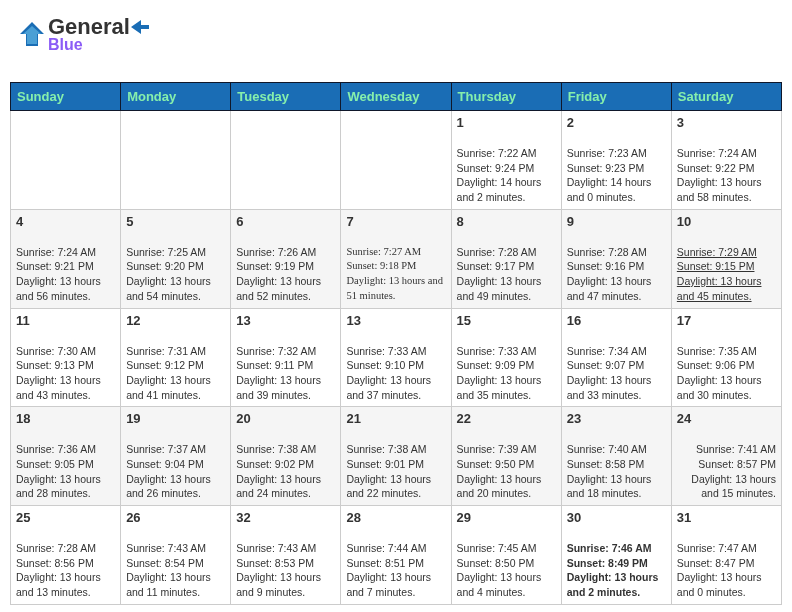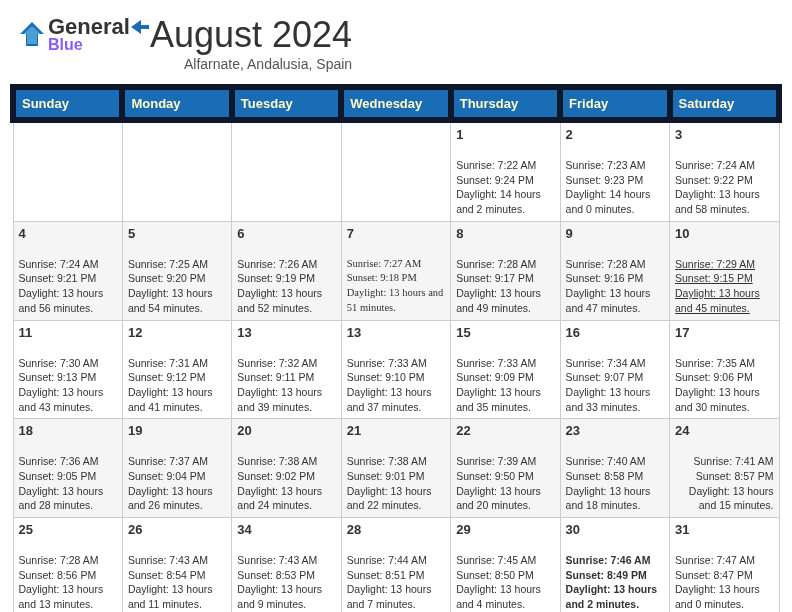--- a/index.html
+++ b/index.html
@@ -5,23 +5,23 @@
     * { box-sizing: border-box; margin: 0; padding: 0; }
     body {
       font-family: Arial, sans-serif;
       background: #fff;
       width: 792px;
       min-height: 612px;
       padding: 10px;
     }
     .header-area {
       display: flex;
-      justify-content: flex-start;
+      justify-content: space-between;
       align-items: flex-start;
-      margin-bottom: 8px;
+      margin-bottom: 24px;
       padding: 4px 8px;
     }
     .logo-area {
       display: flex;
       align-items: center;
     }
     .logo-icon {
       width: 28px;
       height: 28px;
       margin-right: 2px;
@@ -38,25 +38,25 @@
       font-size: 14px;
       color: #555;
     }
     .calendar-table {
       width: 100%;
       border-collapse: collapse;
       font-size: 11px;
     }
     .calendar-table th {
       background-color: #1a6db5;
-      color: #fef9c3;
+      color: #86efac;
       text-align: left;
       padding: 6px 6px;
       font-size: 13px;
-      border: 6px solid #0f172a;
+      border: 1px solid #0f172a;
     }
     .calendar-table td {
       border: 1px solid #ccc;
       vertical-align: top;
       padding: 4px 5px;
       width: calc(100% / 7);
       min-height: 70px;
       background: #fff;
     }
     .calendar-table tr:nth-child(even) td {
@@ -96,24 +96,20 @@
     <div>
       <div style="display:flex; align-items:baseline;">
         <span style="font-size:22px; font-weight:bold; color:#333;">General</span>
         <svg width="18" height="14" viewBox="0 0 18 14" style="margin: 0 1px 0 1px;">
           <polygon points="0,7 10,0 10,5 18,5 18,9 10,9 10,14" fill="#1a6db5"></polygon>
         </svg>
       </div>
       <div style="font-size:16px; font-weight:bold; color:#8b5cf6; margin-top:-4px;">Blue</div>
     </div>
   </div>
-  <div class="title-area">
-    <div class="month-title">August 2024</div>
-    <div class="subtitle">Alfarnate, Andalusia, Spain</div>
-  </div>
 </div>
 
 <table class="calendar-table">
   <thead>
     <tr>
     <th>Sunday</th>
         <th>Monday</th>
         <th>Tuesday</th>
         <th>Wednesday</th>
         <th>Thursday</th>
@@ -285,21 +281,21 @@
 Sunset: 8:56 PM
 Daylight: 13 hours and 13 minutes.</div>
         </td>
         <td>
           <div class="day-number">26</div>
           <div class="day-info" style="white-space: pre-line;">Sunrise: 7:43 AM
 Sunset: 8:54 PM
 Daylight: 13 hours and 11 minutes.</div>
         </td>
         <td>
-          <div class="day-number">34</div>
+          <div class="day-number">32</div>
           <div class="day-info" style="white-space: pre-line;">Sunrise: 7:43 AM
 Sunset: 8:53 PM
 Daylight: 13 hours and 9 minutes.</div>
         </td>
         <td>
           <div class="day-number">28</div>
           <div class="day-info" style="white-space: pre-line;">Sunrise: 7:44 AM
 Sunset: 8:51 PM
 Daylight: 13 hours and 7 minutes.</div>
         </td>

